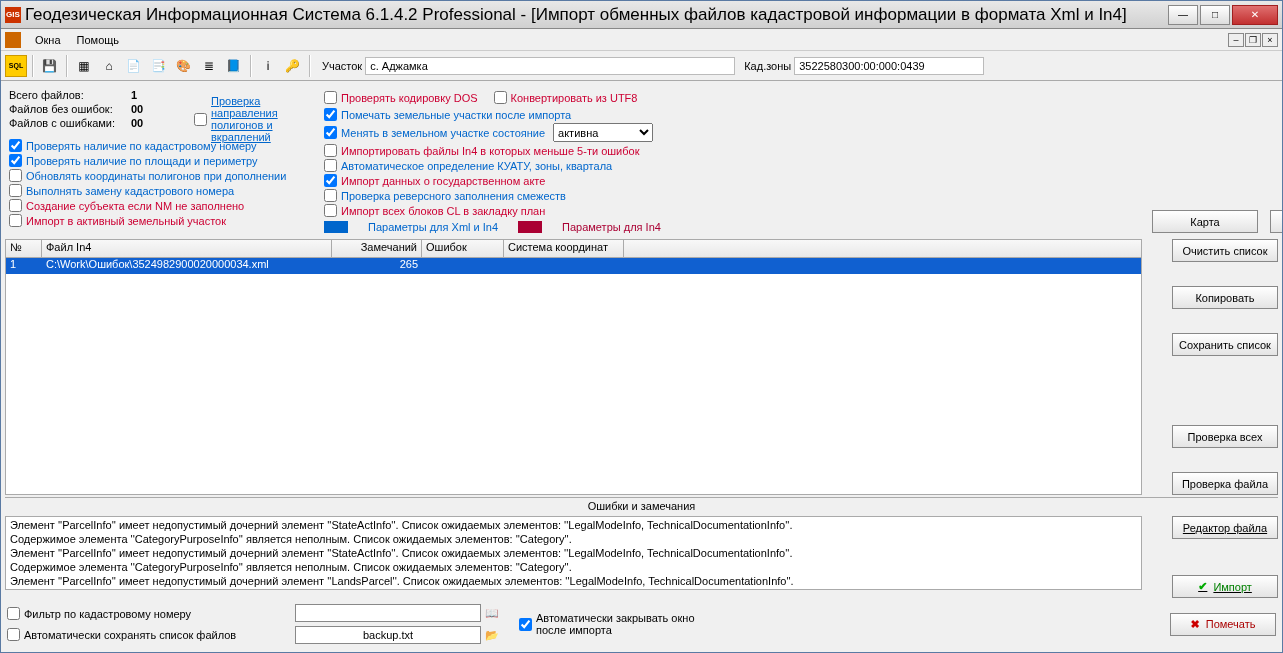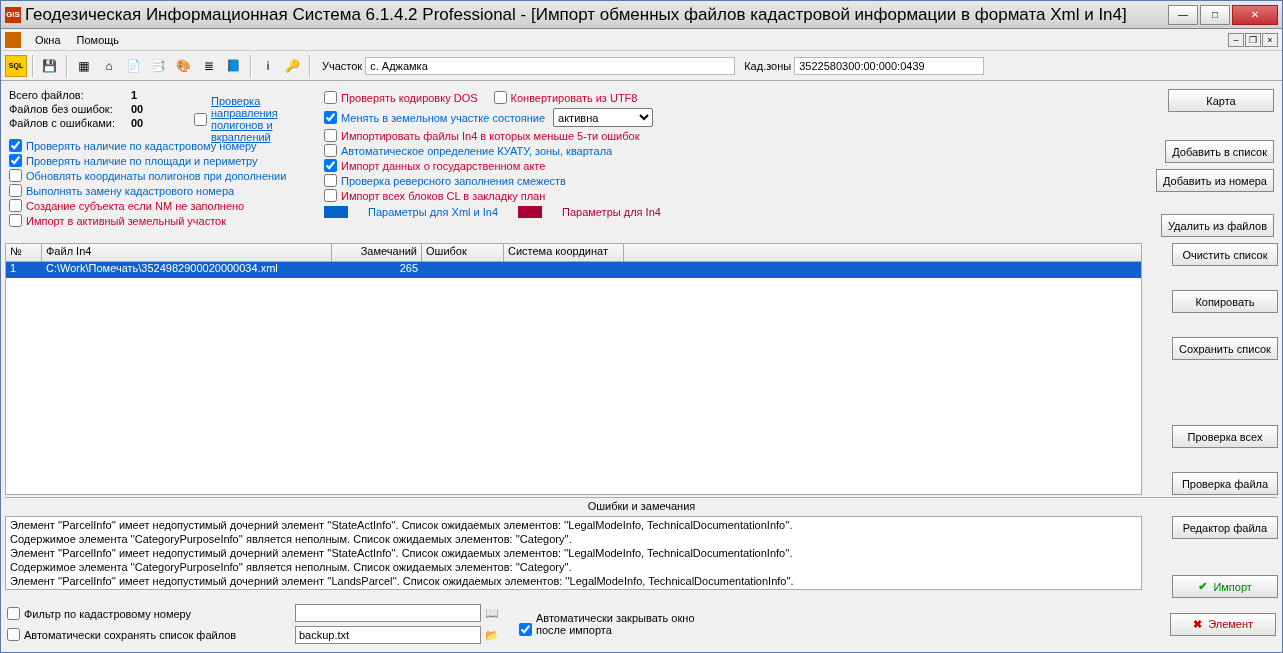--- a/index.html
+++ b/index.html
@@ -62,21 +62,21 @@
     flex:1;
     display:flex;
     flex-direction:column;
     padding:4px;
     gap:2px;
     overflow:hidden;
   }
   .options-row { display:flex; }
   .opt-left { width:315px; padding:4px; }
   .opt-mid { flex:1; padding:4px; }
-  .opt-right { width:130px; padding:4px; display:flex; flex-direction:column; gap:6px; align-items:flex-end; }
+  .opt-right { width:130px; padding:4px; display:flex; flex-direction:row; gap:6px; align-items:flex-end; }
   .stat-row { display:flex; margin-bottom:2px;gap:12px; }
   .stat-row .lbl { width:110px; }
   .stat-row .val { font-weight:bold; }
   .chk { display:flex; align-items:center; margin:2px 0; gap:4px; }
   .chk input { margin:0; }
   .chk .blue { color:#0066cc; }
   .chk .red { color:#cc0033; }
   .chk.poly { color:#0066cc; }
   .legend { display:flex; gap:20px; margin-top:4px; align-items:center; }
   .legend .swatch { width:24px; height:12px; display:inline-block; }
@@ -99,21 +99,21 @@
   .col-file { width:290px; }
   .col-rem { width:90px; text-align:right; }
   .col-err { width:82px; }
   .col-cs { width:120px; }
   .side-btns { width:130px; display:flex; flex-direction:column; gap:8px; align-items:flex-end; }
   .side-btns .spacer { flex:1; }
   .errors-title { text-align:center; padding:2px 0; border-top:1px solid #aaa; }
   .errors-box { height:74px; border:1px solid #aaa; background:#fff; overflow:auto; padding:1px 4px; line-height:14px; }
   .bottom { display:flex; gap:8px; align-items:center; padding:4px 2px; }
   .bottom .col { display:flex; flex-direction:column; gap:4px; }
-  .bottom input[type=text] { height:18px; border:1px solid #888; padding:0 3px; font-size:11px; width:186px; }
+  .bottom input[type=text] { height:18px; border:1px solid #888; padding:0 3px; font-size:11px; width:186px;text-align:center; }
   .bottom .iconbtn { width:18px; height:18px; display:flex; align-items:center; justify-content:center; cursor:pointer; }
   .bottom-right { margin-left:auto; display:flex; flex-direction:column; gap:10px; align-items:flex-end; }
   .btn.import { color:#008000; }
   .btn.import::before { content:"✔"; color:#00aa00; margin-right:6px; font-weight:bold; }
   .btn.cancel { color:#aa0000; }
   .btn.cancel::before { content:"✖"; color:#cc0000; margin-right:6px; font-weight:bold; }
   select { height:19px; font-size:11px; }
 </style>
 </head>
 <body>
@@ -220,20 +220,24 @@
               <input type="checkbox" style="">
               <span class="red">Проверять кодировку DOS</span>
             </label>
           <label class="chk">
               <input type="checkbox" style="">
               <span class="red">Конвертировать из UTF8</span>
             </label>
         </div>
         <label class="chk">
             <input type="checkbox" checked="" style="">
+            <span class="blue">Помечать земельные участки после импорта</span>
+          </label>
+        <label class="chk">
+            <input type="checkbox" checked="" style="">
             <span class="blue">Менять в земельном участке состояние</span>
           <select style="margin-left:4px; width:100px;"><option>активна</option></select>
         </label>
         <label class="chk">
             <input type="checkbox" style="">
             <span class="red">Импортировать файлы In4 в которых меньше 5-ти ошибок</span>
           </label>
         <label class="chk">
             <input type="checkbox" style="">
             <span class="blue">Автоматическое определение КУАТУ, зоны, квартала</span>
@@ -273,21 +277,21 @@
         <div class="thead">
           <div class="th col-n">№</div>
           <div class="th col-file">Файл In4</div>
           <div class="th col-rem">Замечаний</div>
           <div class="th col-err">Ошибок</div>
           <div class="th col-cs">Система координат</div>
         </div>
         <div class="tbody" id="tbody">
             <div class="trow sel">
               <div class="td col-n">1</div>
-              <div class="td col-file">C:\Work\Помечать\3524982900020000034.xml</div>
+              <div class="td col-file">C:\Work\Ошибок\3524982900020000034.xml</div>
               <div class="td col-rem">265</div>
               <div class="td col-err"></div>
               <div class="td col-cs"></div>
             </div>
           </div>
       </div>
       <div class="side-btns">
         <button class="btn">Очистить список</button>
         <div style="height:8px"></div>
         <button class="btn">Копировать</button>
@@ -302,21 +306,21 @@
 
     <div class="errors-title">Ошибки и замечания</div>
     <div style="display:flex; gap:6px;">
       <div class="errors-box" id="errbox" style="flex:1">
           <div>Элемент ''ParcelInfo'' имеет недопустимый дочерний элемент ''StateActInfo''. Список ожидаемых элементов: ''LegalModeInfo, TechnicalDocumentationInfo''.</div>
           <div>Содержимое элемента ''CategoryPurposeInfo'' является неполным. Список ожидаемых элементов: ''Category''.</div>
           <div>Элемент ''ParcelInfo'' имеет недопустимый дочерний элемент ''StateActInfo''. Список ожидаемых элементов: ''LegalModeInfo, TechnicalDocumentationInfo''.</div>
           <div>Содержимое элемента ''CategoryPurposeInfo'' является неполным. Список ожидаемых элементов: ''Category''.</div>
           <div>Элемент ''ParcelInfo'' имеет недопустимый дочерний элемент ''LandsParcel''. Список ожидаемых элементов: ''LegalModeInfo, TechnicalDocumentationInfo''.</div>
         </div>
-      <div class="side-btns" style="gap:8px; justify-content:flex-start;">
+      <div class="side-btns" style="gap:8px; justify-content:flex-start;text-decoration:underline;">
         <button class="btn">Редактор файла</button>
         <div style="height:20px"></div>
         <button class="btn import">Импорт</button>
       </div>
     </div>
 
     <div class="bottom">
       <div class="col" style="width:280px">
         <label class="chk">
             <input type="checkbox" style="">
@@ -331,23 +335,23 @@
         <div style="display:flex; gap:2px; align-items:center;">
           <input type="text" style="">
           <div class="iconbtn">📖</div>
         </div>
         <div style="display:flex; gap:2px; align-items:center;">
           <input type="text" value="backup.txt" style="">
           <div class="iconbtn">📂</div>
         </div>
       </div>
       <div style="margin-left:10px;">
-        <label class="chk" style="align-items:flex-end">
+        <label class="chk" style="align-items:center">
             <input type="checkbox" checked="" style="">
             <span style="width:160px">Автоматически закрывать окно после импорта</span>
           </label>
       </div>
       <div class="bottom-right">
-        <button class="btn cancel">Элемент</button>
+        <button class="btn cancel">Помечать</button>
       </div>
     </div>
   </div>
 </div>
 
 </body></html>

